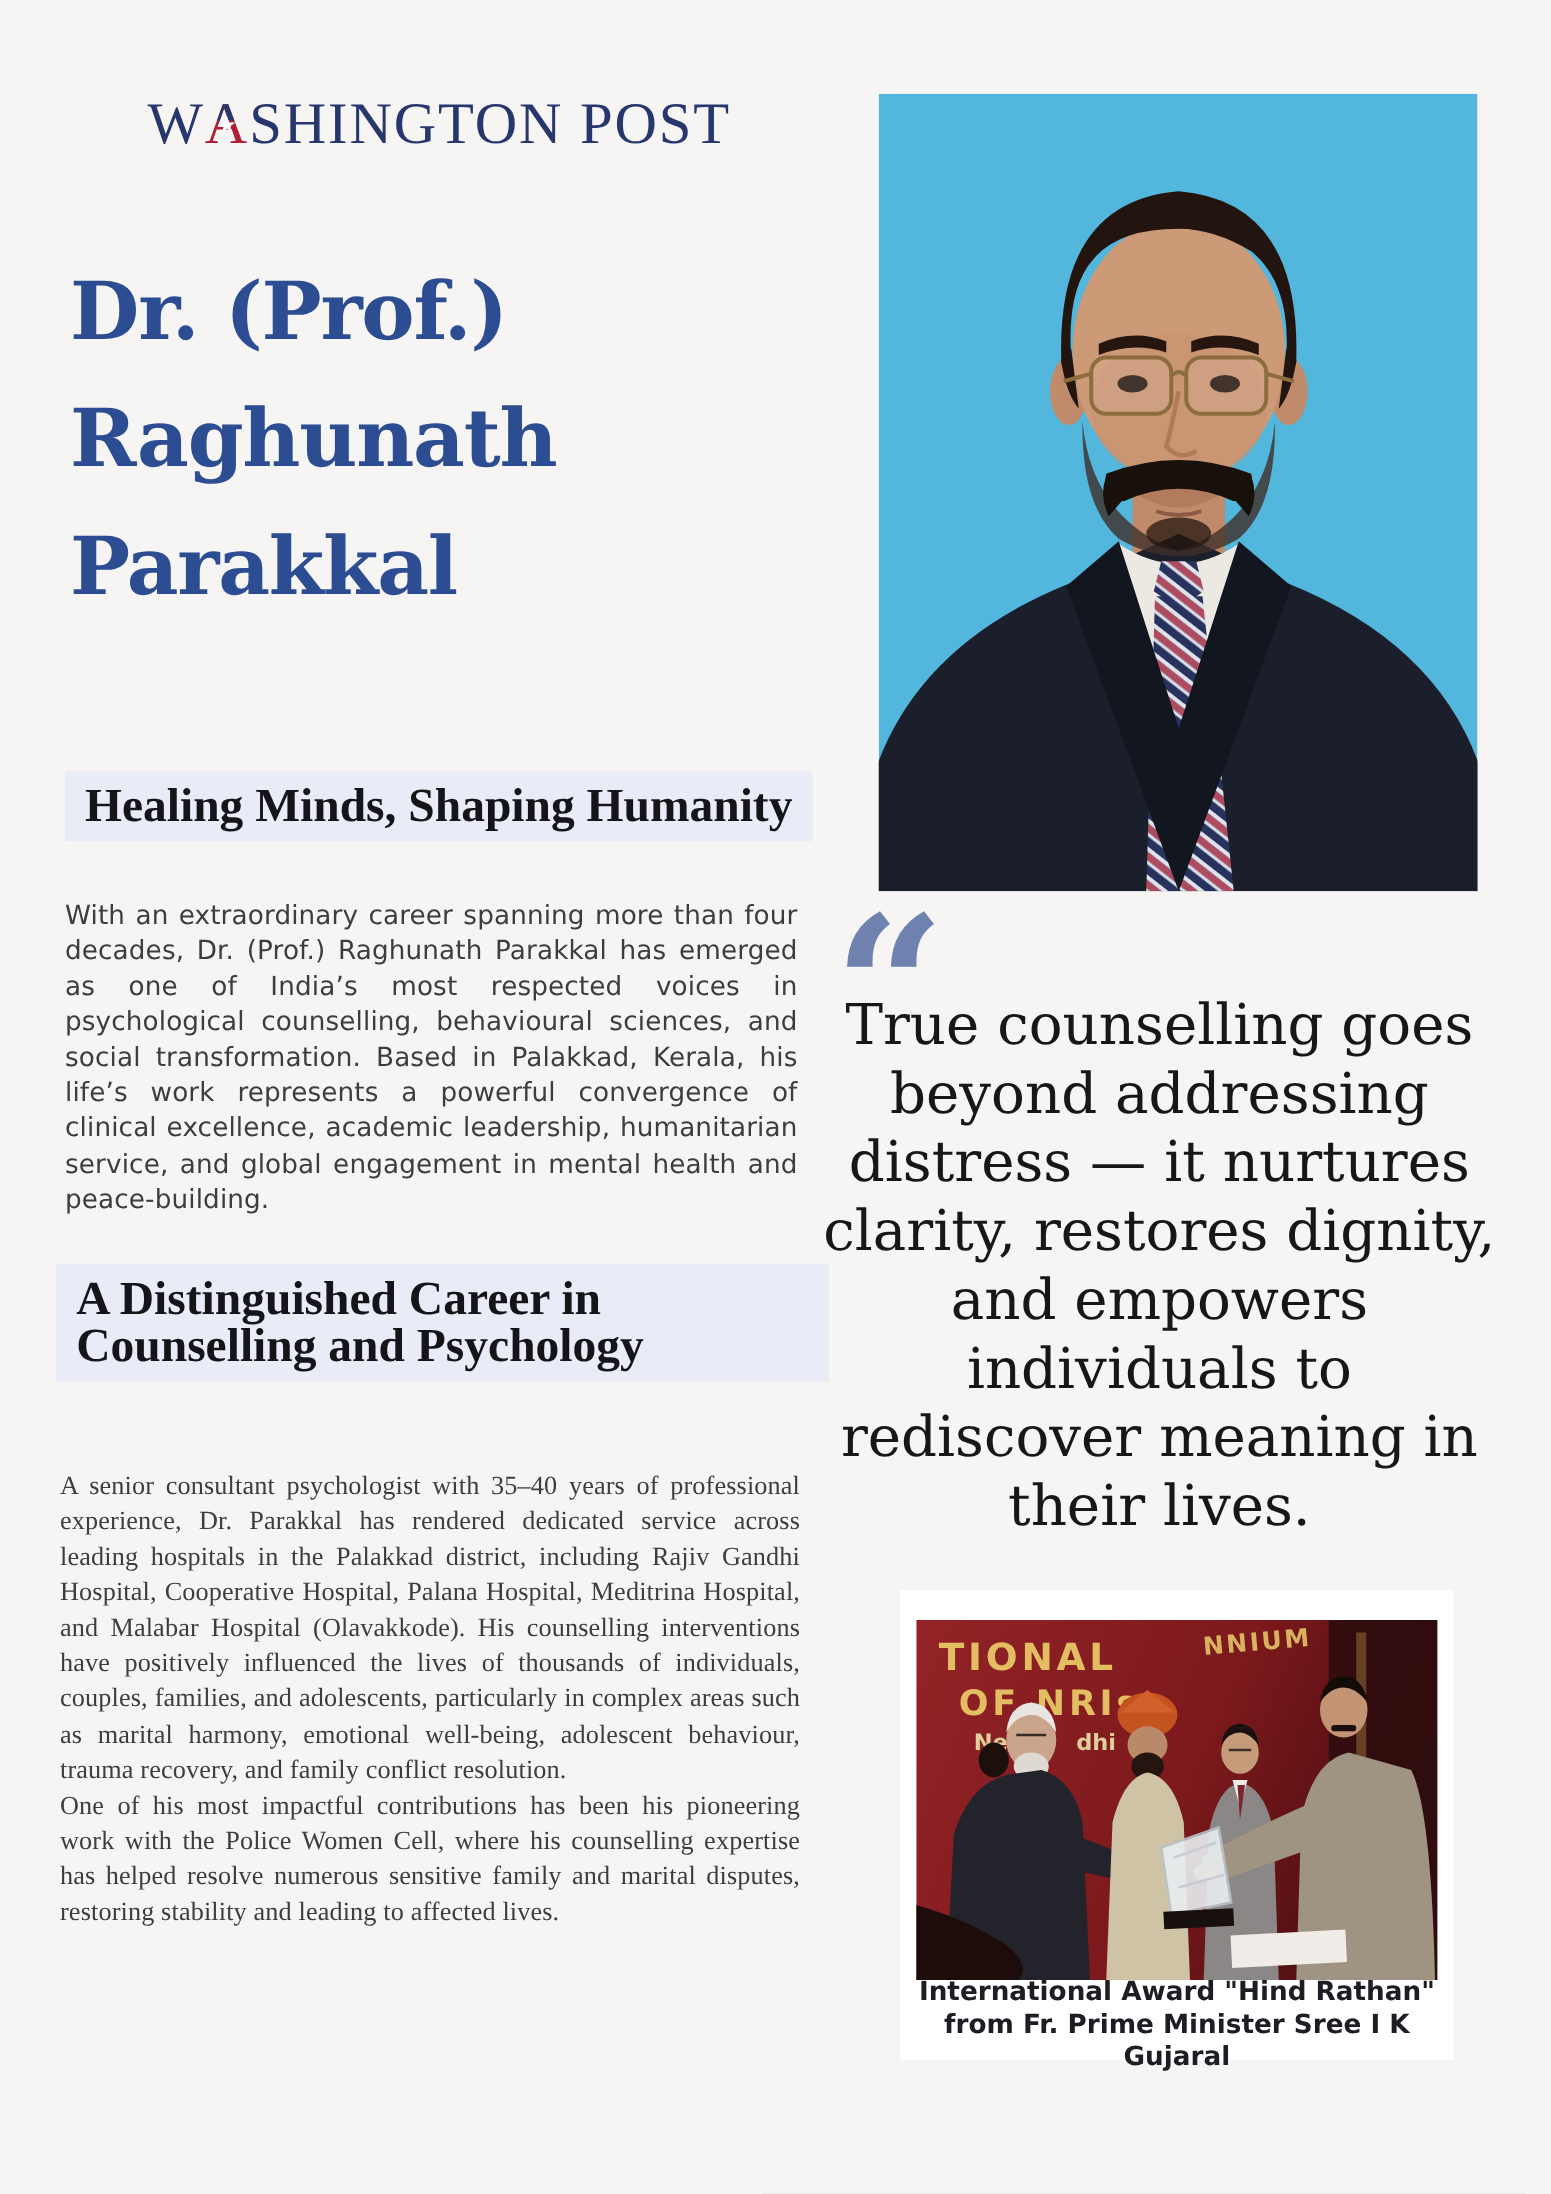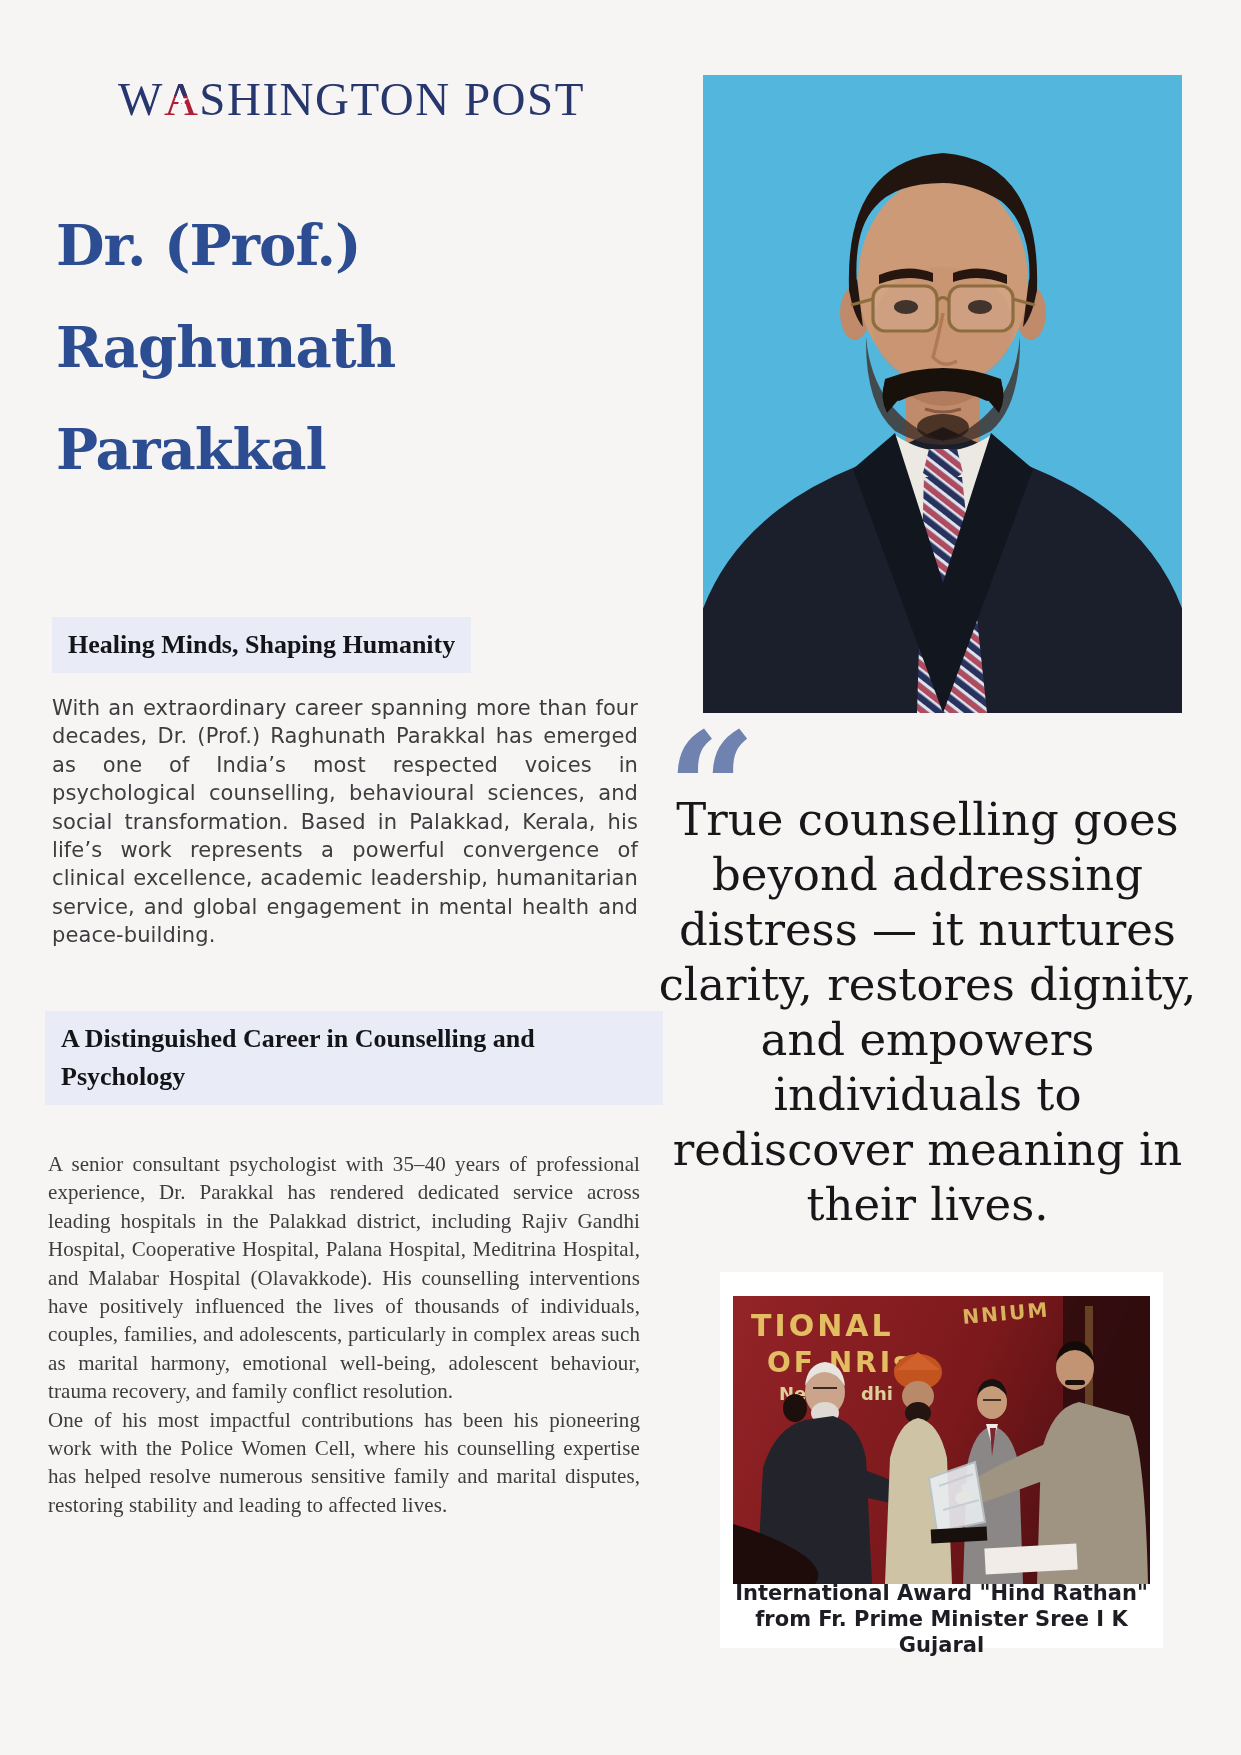--- a/index.html
+++ b/index.html
@@ -20,38 +20,39 @@
     clip-path: inset(0 0 55% 0);
   }
   .logo-a .a-star {
     position:absolute; left:50%; top:52%; transform:translate(-50%,-50%);
     color:#ffffff; font-size:17px; letter-spacing:0;
   }
   
   .title {
     position:absolute; left:56px; top:156px;
     font-family:"DejaVu Serif", serif; font-weight:700;
-    font-size:56px; line-height:102px; letter-spacing:-1px;
+    font-size:64px; line-height:102px; letter-spacing:-1px;
     color:#2c4d92;
   }
   .title span { display:block; }
   
   .h-box {
     position:absolute; background:#e9ecf6; color:#141419;
     font-family:"Liberation Serif", serif; font-weight:700;
-    font-size:26px; line-height:38px; padding:9px 16px;
+    font-size:38px; line-height:38px; padding:9px 16px;
   }
   .h-box1 { left:52px; top:617px; white-space:nowrap; }
   .h-box2 { left:45px; top:1011px; width:586px; }
   .h-box2 .h-inner { display:inline-block; max-width:532px; }
   
   .body-copy {
     position:absolute; text-align:justify;
     font-size:21px; line-height:28.4px; color:#3d3d3f;
     letter-spacing:0.1px;
+    margin-top:24px;
   }
   .body-copy p { margin:0; }
   .para1 { left:52px; top:694px; width:586px; }
   .para2 { left:48px; top:1150px; width:592px;font-family:Liberation Serif, serif; }
   
   .portrait { position:absolute; left:703px; top:75px; width:479px; height:638px; }
   .portrait svg { display:block; width:100%; height:100%; }
   
   .quote { position:absolute; left:655px; top:742px; width:545px; }
   .quote-mark {

